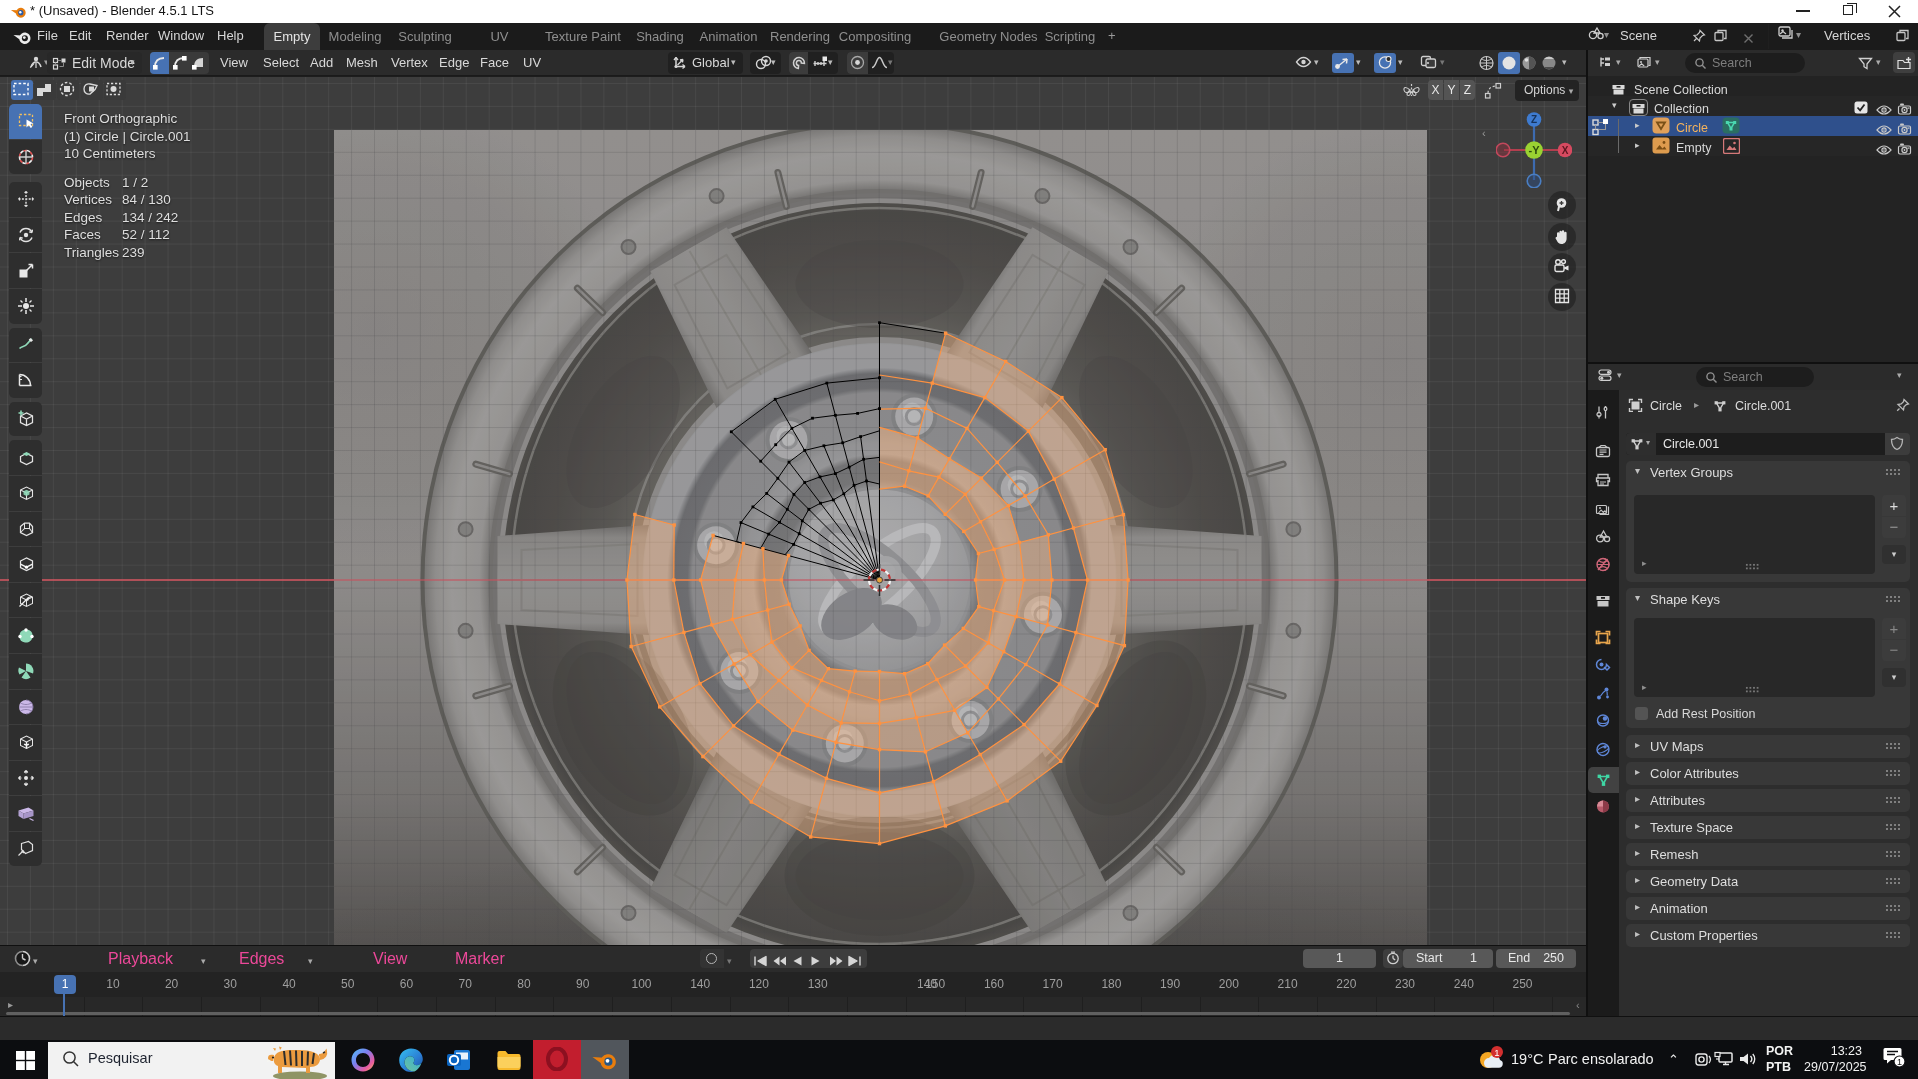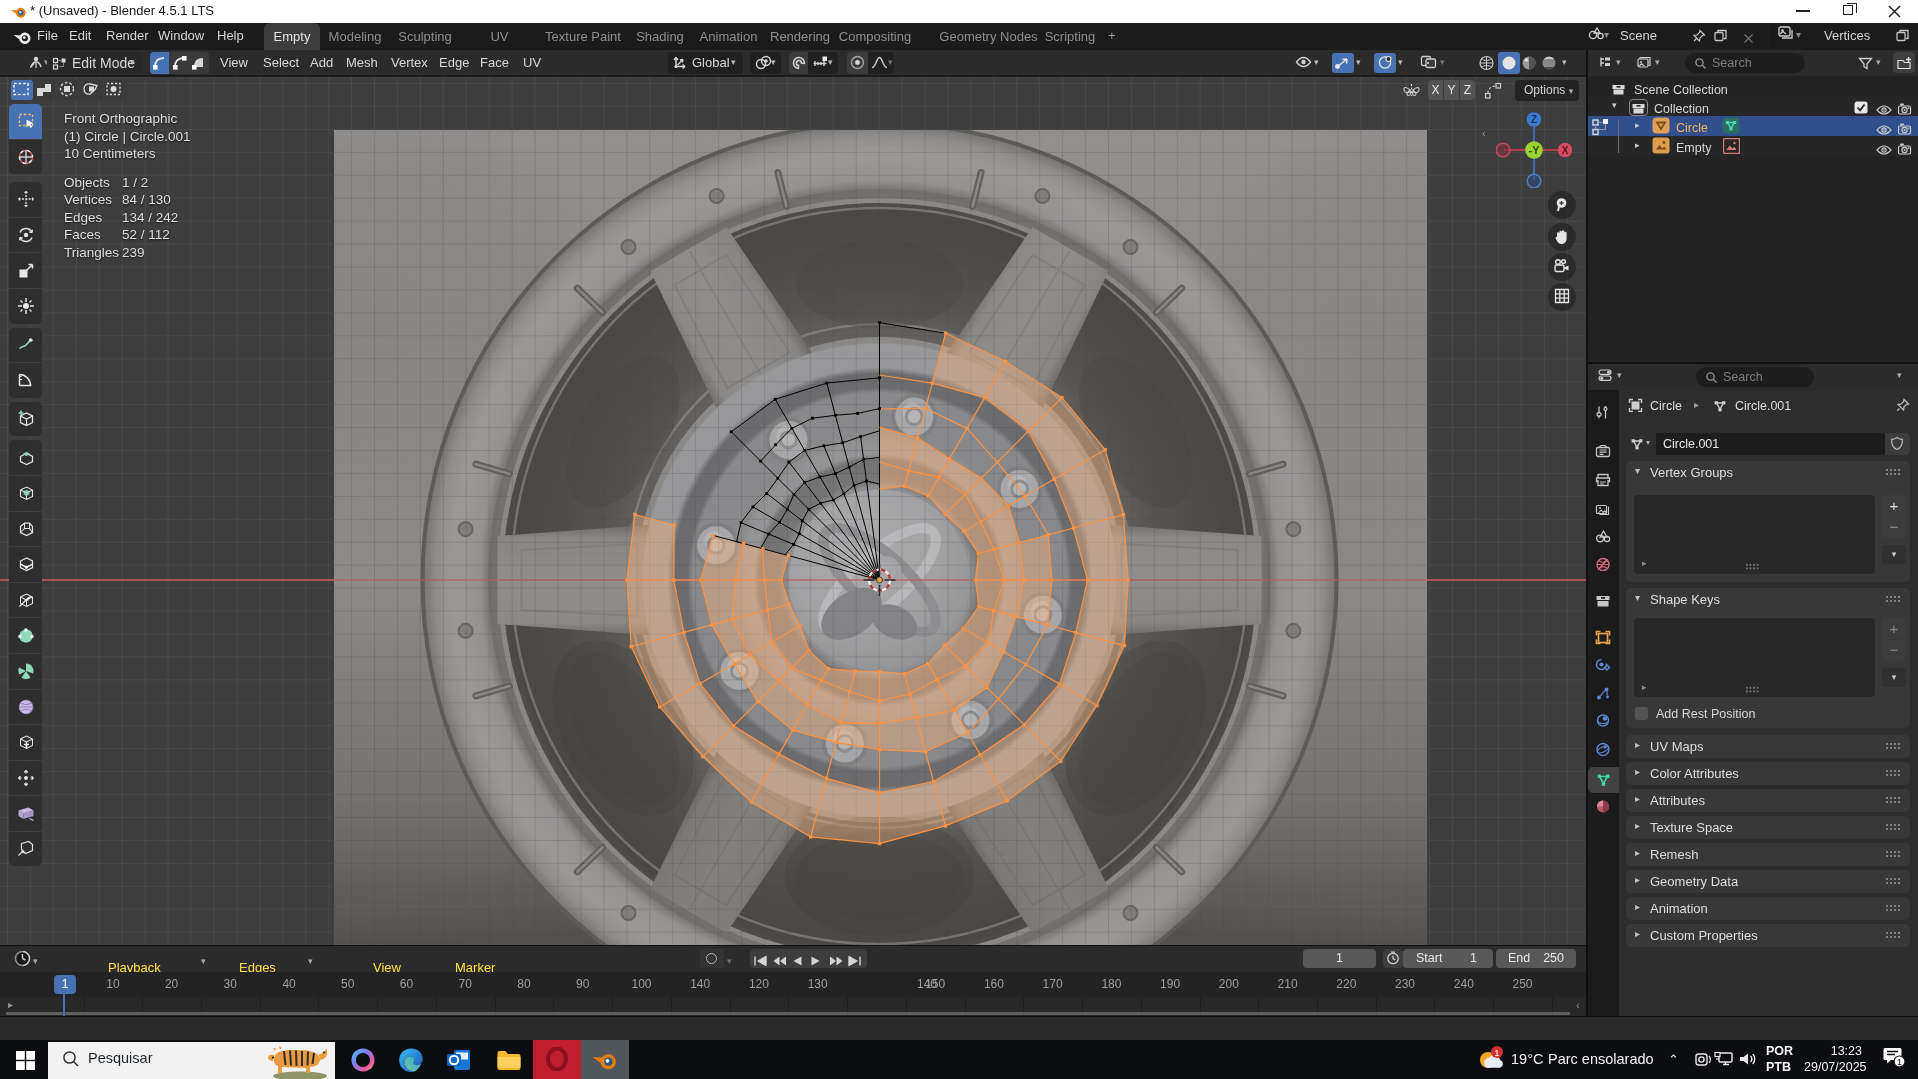--- a/index.html
+++ b/index.html
@@ -46,21 +46,21 @@
 #props{position:absolute;left:1588px;top:364px;width:330px;height:652px;background:#2d2d2d}
 #prophdr{position:absolute;left:1588px;top:364px;width:330px;height:26px;background:#2b2b2b}
 #ptabs{position:absolute;left:1588px;top:390px;width:31px;height:626px;background:#1b1b1b}
 .panel{position:absolute;left:1626px;background:#383838;border-radius:5px;color:#dedede;font-size:12.5px}
 .panel .ti{position:absolute;left:24px;top:4px}
 .panel .ch{position:absolute;left:9px;top:4px;color:#c0c0c0;font-size:10px}
 .grip{position:absolute;right:9px;top:7px;width:16px;height:8px;
 background-image:radial-gradient(circle,#808080 1px,transparent 1.2px);background-size:4px 4px}
 #timeline{position:absolute;left:0;top:945px;width:1586px;height:71px;background:#2b2b2b}
 #tlhdr{position:absolute;left:0;top:0;width:1586px;height:27px;background:#2b2b2b}
-.ttxt{position:absolute;top:15px;font-size:13px;color:#fde047}
+.ttxt{position:absolute;top:5px;font-size:16px;color:#ec4899}
 #tlruler{position:absolute;left:0;top:27px;width:1586px;height:25px;background:#232323;overflow:hidden}
 .tnum{position:absolute;top:5px;font-size:12px;color:#9f9f9f;transform:translateX(-50%)}
 #tlchan{position:absolute;left:0;top:52px;width:1586px;height:19px;background:#282828;overflow:hidden}
 #statusbar{position:absolute;left:0;top:1016px;width:1918px;height:24px;background:#2b2b2b;color:#9b9b9b;font-size:12.5px}
 #taskbar{position:absolute;left:0;top:1040px;width:1918px;height:39px;background:#0c0d10}
 #search{position:absolute;left:48px;top:1042px;width:287px;height:37px;background:#f2f2f2}
 .tbi{position:absolute;top:1047px;width:26px;height:26px}
 .vsep{position:absolute;background:#1f1f1f;width:1px}
 .field{position:absolute;background:#585858;border-radius:4px;color:#e8e8e8;font-size:12.5px;text-align:center}
 </style></head><body>

